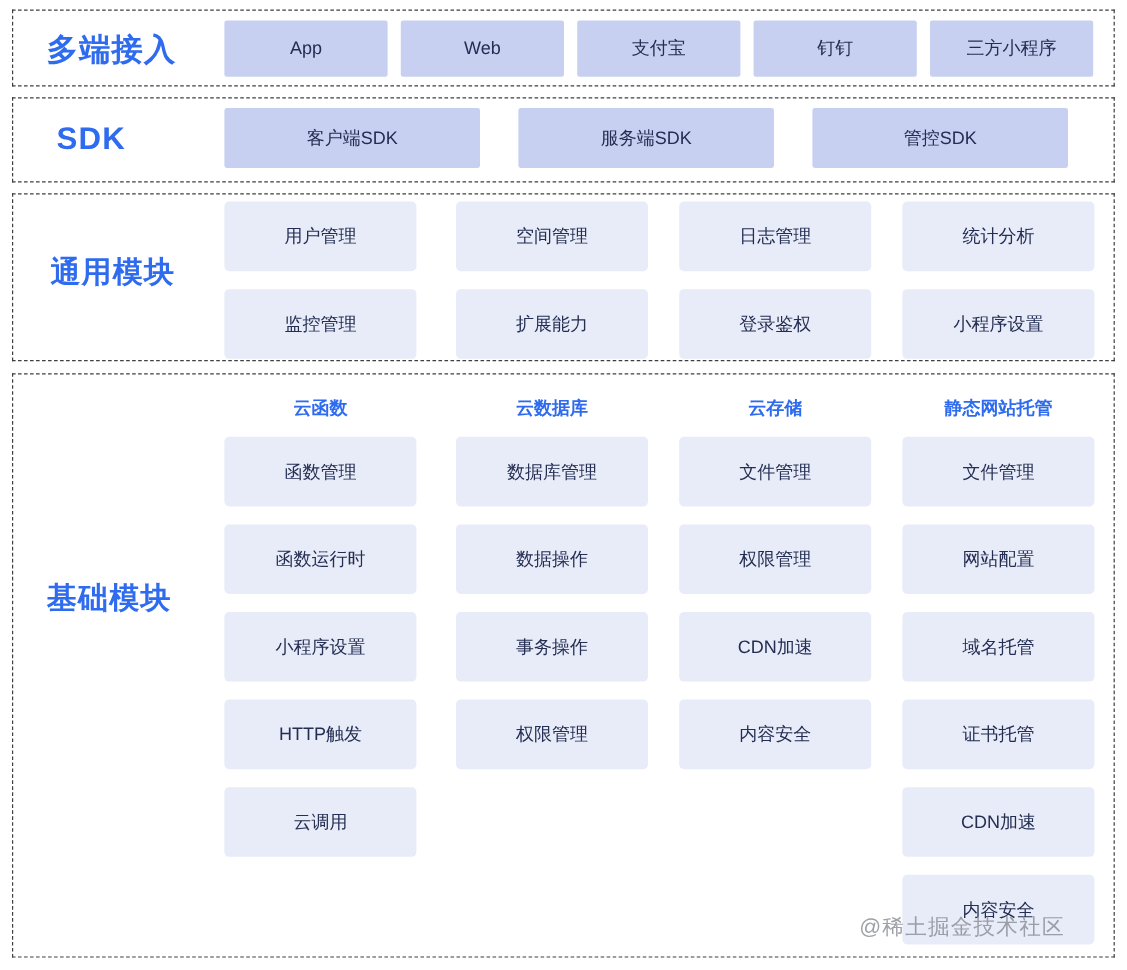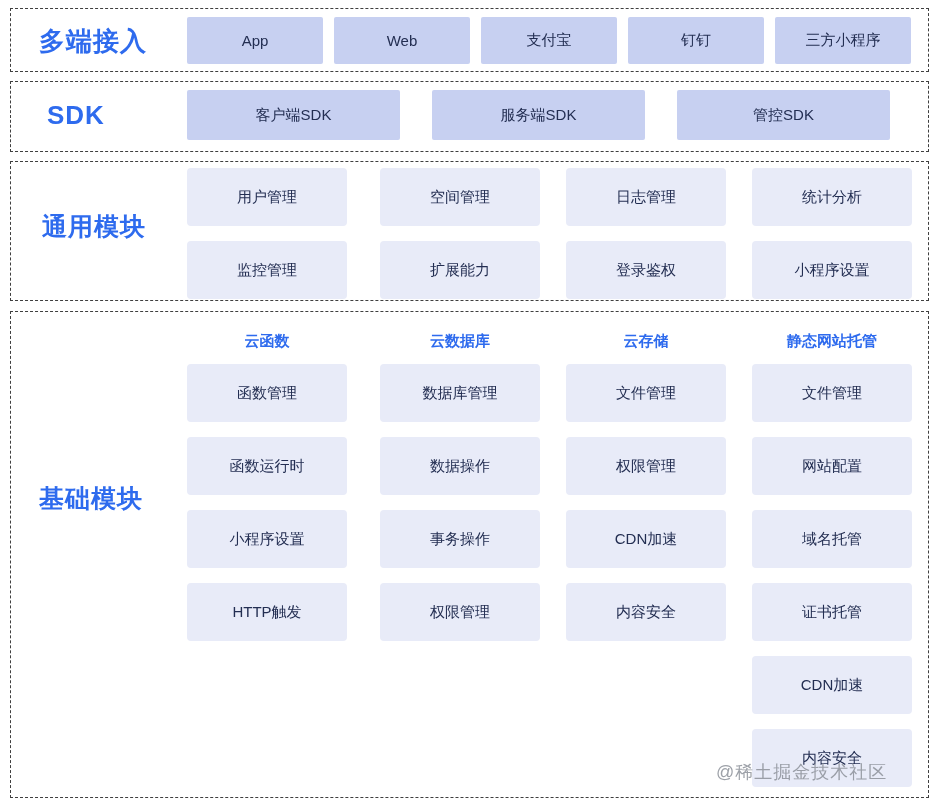--- a/index.html
+++ b/index.html
@@ -118,20 +118,21 @@
 
   <section class="band" id="band-base">
     <div class="band-label">基础模块</div>
 
     <div class="bcol c1">
       <div class="col-header">云函数</div>
       <div class="box light">函数管理</div>
       <div class="box light">函数运行时</div>
       <div class="box light">小程序设置</div>
       <div class="box light">HTTP触发</div>
+      <div class="box light">云调用</div>
     </div>
 
     <div class="bcol c2">
       <div class="col-header">云数据库</div>
       <div class="box light">数据库管理</div>
       <div class="box light">数据操作</div>
       <div class="box light">事务操作</div>
       <div class="box light">权限管理</div>
     </div>
 

